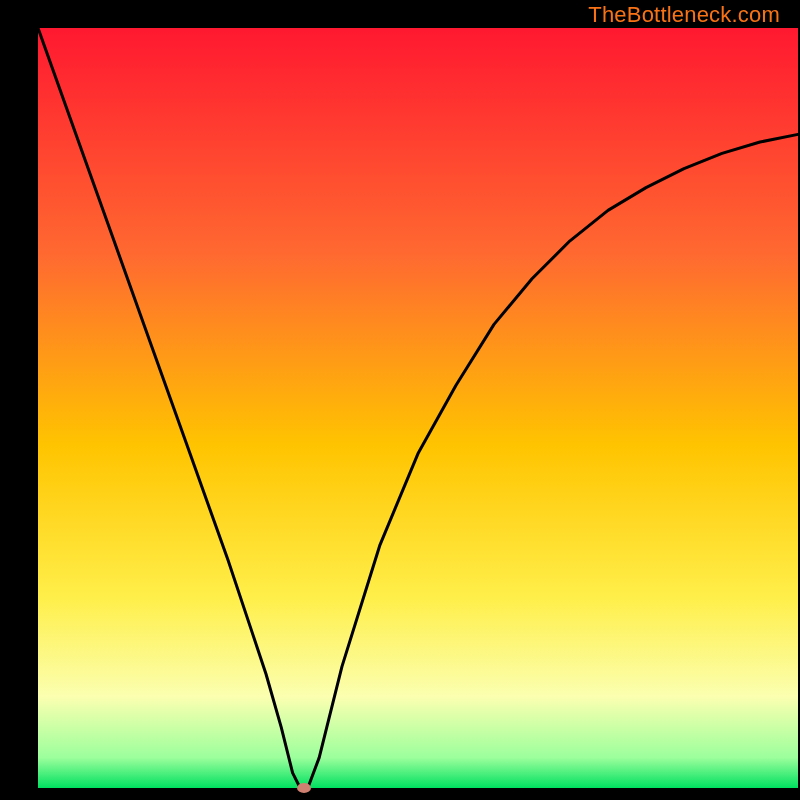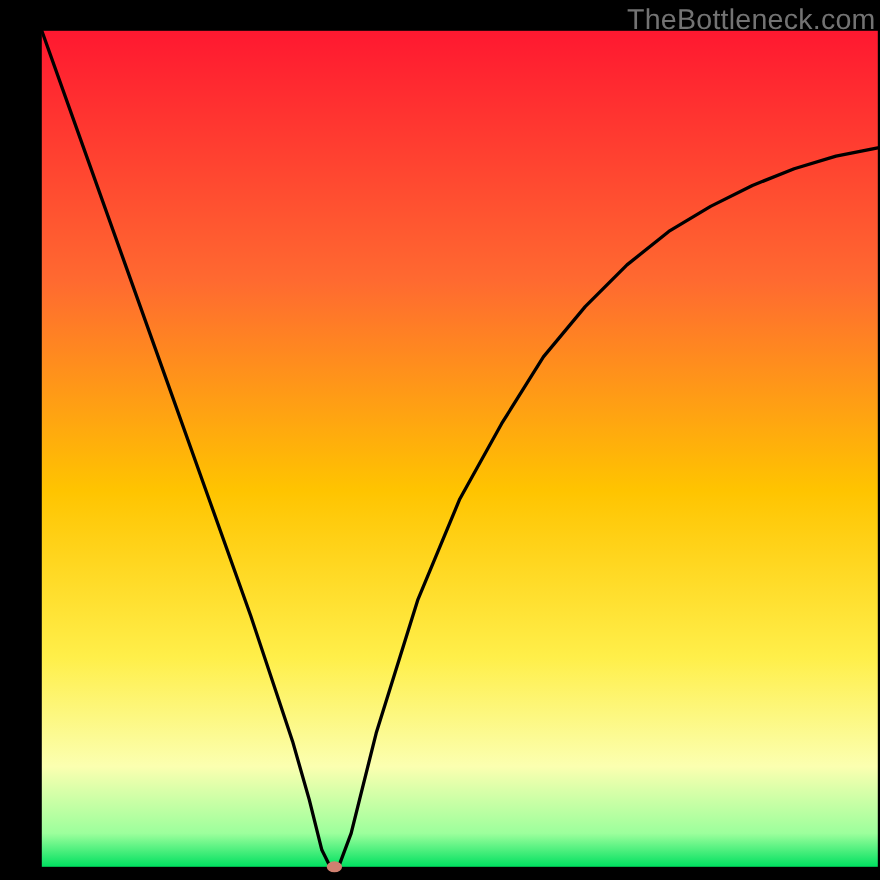--- a/index.html
+++ b/index.html
@@ -15,23 +15,23 @@
     position: absolute;
     top: 0;
     left: 0;
     width: 800px;
     height: 800px;
     background: #000;
   }
   .watermark {
     position: absolute;
     top: 2px;
-    right: 4px;
-    color: #737373;
-    font-size: 26px;
+    right: 20px;
+    color: #f97316;
+    font-size: 22px;
     font-weight: 500;
     letter-spacing: 0.2px;
     z-index: 5;
   }
   svg {
     position: absolute;
     top: 0;
     left: 0;
   }
 </style>

